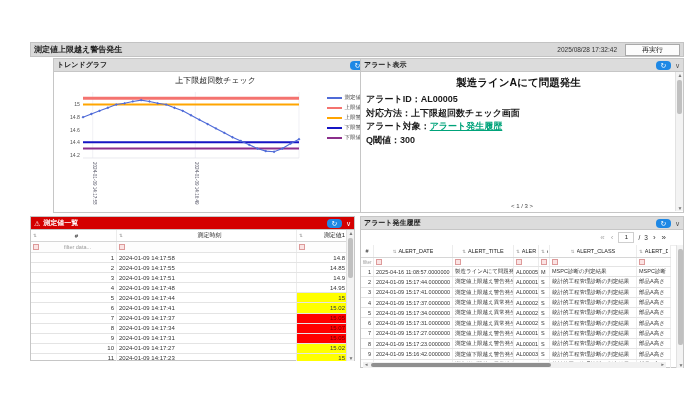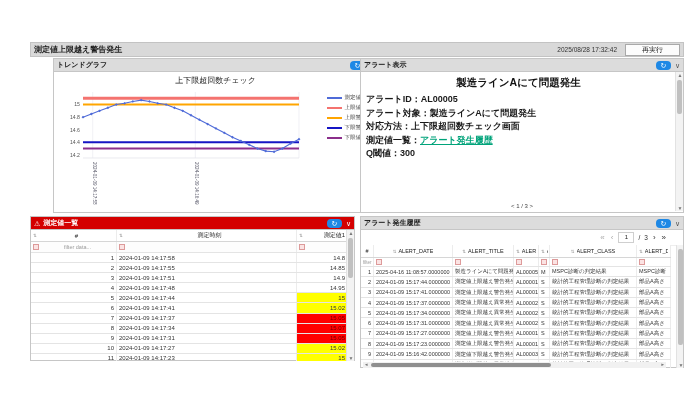--- a/index.html
+++ b/index.html
@@ -181,25 +181,24 @@
     <div class="panel-head">
       <span class="ph-title">アラート表示</span>
       <span class="spacer"></span>
       <span class="refresh-btn">↻</span>
       <span class="chev">∨</span>
     </div>
     <div class="alert-body">
       <div class="alert-title">製造ラインAにて問題発生</div>
       <div id="alert-lines">
           <div class="alert-line">アラートID：AL00005</div>
-          <div class="alert-line">アラート対象：製造ラインAにて問題発生</div>
           <div class="alert-line">対応方法：上下限超回数チェック画面</div>
         </div>
       <div class="alert-line">
-        <span>測定値一覧：</span><span class="alert-link">アラート発生履歴</span>
+        <span>アラート対象：</span><span class="alert-link">アラート発生履歴</span>
       </div>
       <div class="alert-line">Q閾値：300</div>
       <div class="alert-pager">&lt; 1 / 3 &gt;</div>
       <div class="vscroll">
         <span class="arr up">▲</span>
         <div class="thumb" style="top:8px;height:34px;"></div>
         <span class="arr dn">▼</span>
       </div>
     </div>
   </div>

